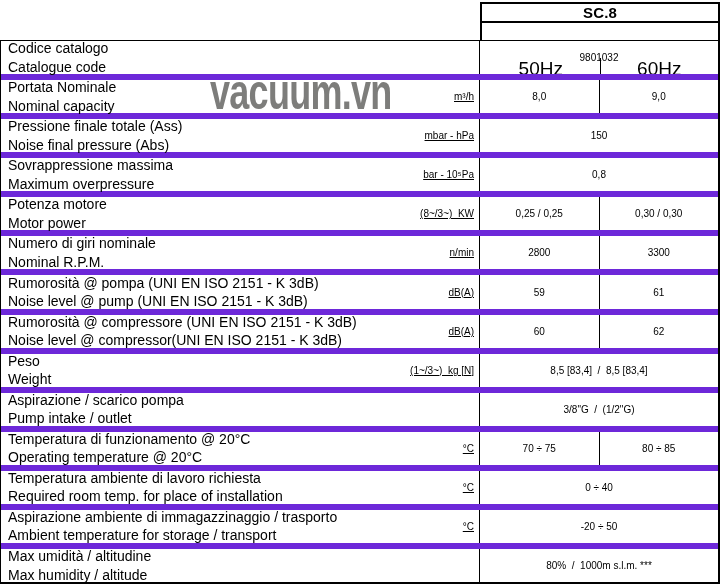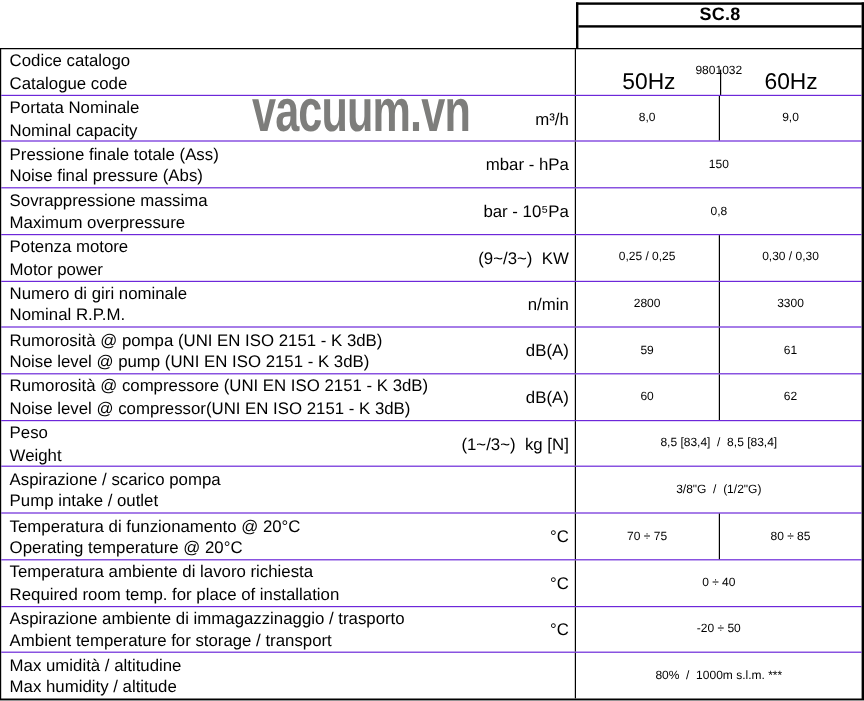--- a/index.html
+++ b/index.html
@@ -27,29 +27,29 @@
   .hz-cell + .hz-cell { border-left:1px solid #000; }
 
   
   .body-table {
     position:absolute; left:0; top:40px; width:720px; height:544px;
     box-sizing:border-box;
     border-top:1px solid #000; border-left:1px solid #000;
     border-right:2px solid #000; border-bottom:2px solid #000;
     display:flex; flex-direction:column;
   }
-  .row { flex:1; display:flex; border-bottom:1px solid #6d28d9; min-height:0; }
+  .row { flex:1; display:flex; border-bottom:6px solid #6d28d9; min-height:0; }
   .row:last-child { border-bottom:none; }
   .cell-label {
     width:479px; box-sizing:border-box; border-right:1px solid #000;
     display:flex; align-items:center; justify-content:space-between;
     padding:0 5px 0 7px;
   }
   .lbl { font-size:14px; line-height:18.5px; }
-  .unit { font-size:14px; white-space:pre; text-align:center; padding-left:6px; flex-shrink:0; }
+  .unit { font-size:10px; white-space:pre; text-align:center; padding-left:6px; flex-shrink:0;text-decoration:underline; }
   .cell-vals { flex:1; display:flex; }
   .val {
     flex:1; display:flex; align-items:center; justify-content:center;
     font-size:10px; white-space:pre;
   }
   .val + .val { border-left:1px solid #000; }
 
   
   .watermark {
     position:absolute; left:210px; top:67px;
@@ -127,21 +127,21 @@
         <div class="val">0,8</div>
       </div>
     </div>
 
     <div class="row">
       <div class="cell-label">
         <div class="lbl">
           <div>Potenza motore</div>
           <div>Motor power</div>
         </div>
-        <div class="unit">(9~/3~)  KW</div>
+        <div class="unit">(8~/3~)  KW</div>
       </div>
       <div class="cell-vals">
         <div class="val">0,25 / 0,25</div>
         <div class="val">0,30 / 0,30</div>
       </div>
     </div>
 
     <div class="row">
       <div class="cell-label">
         <div class="lbl">

